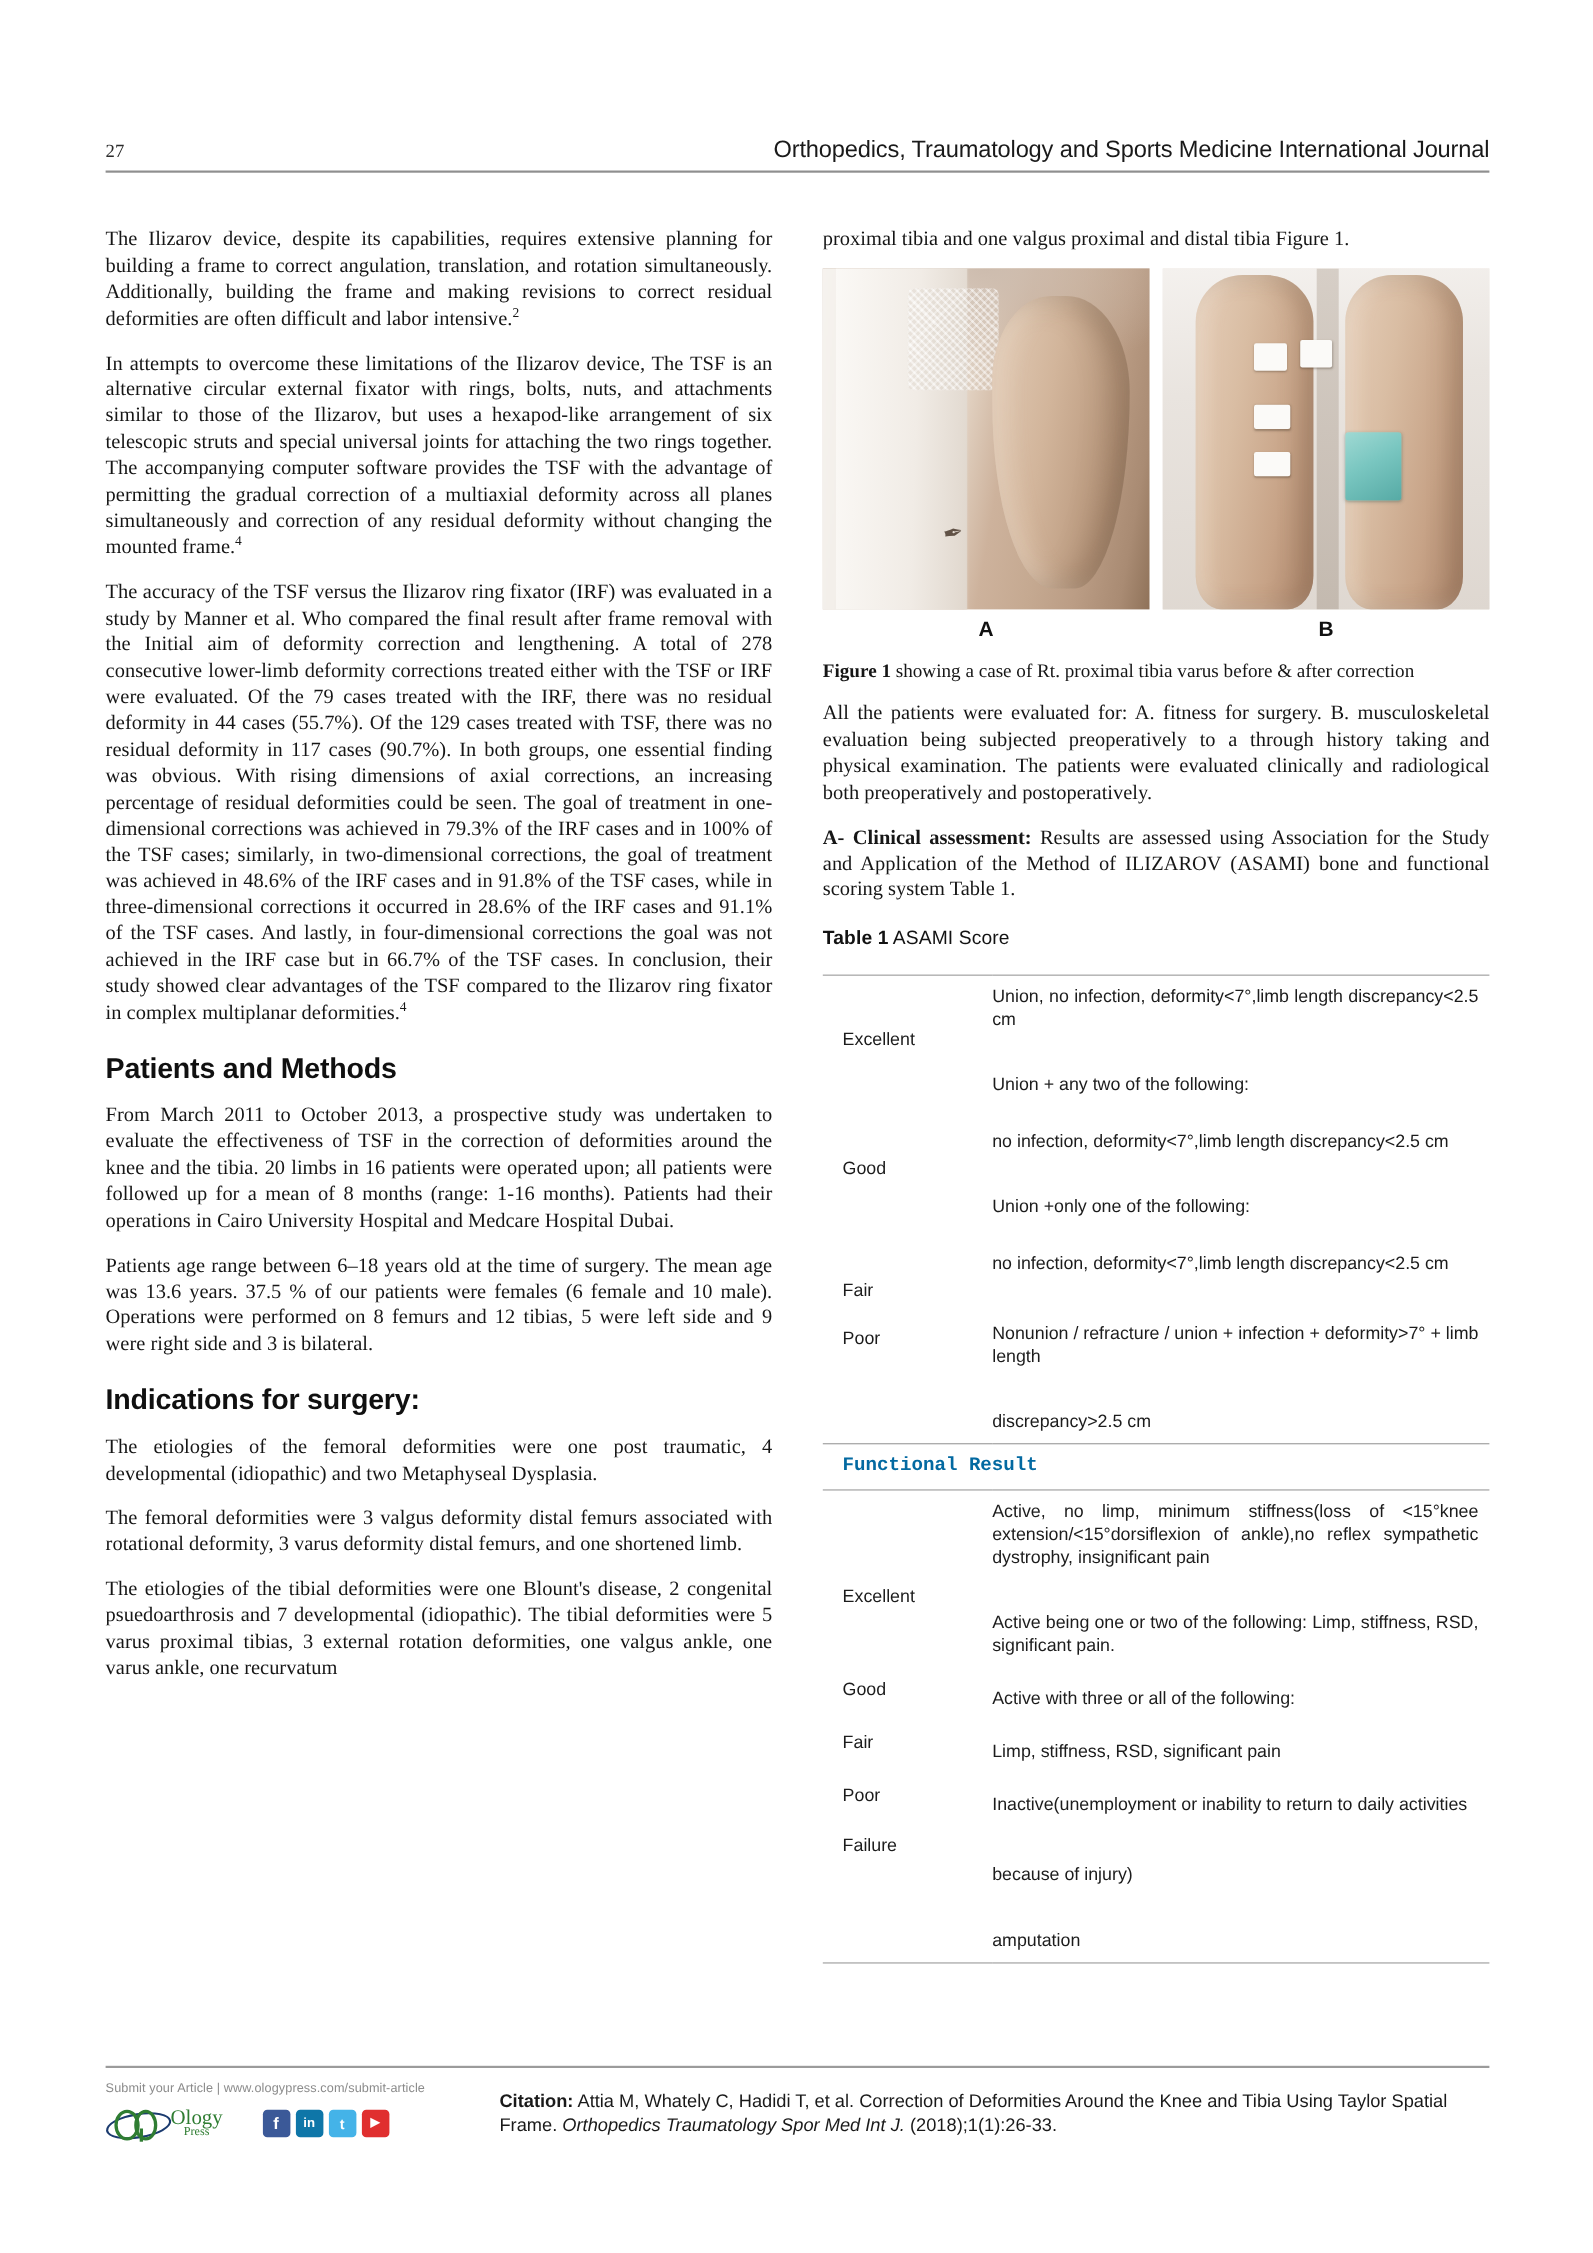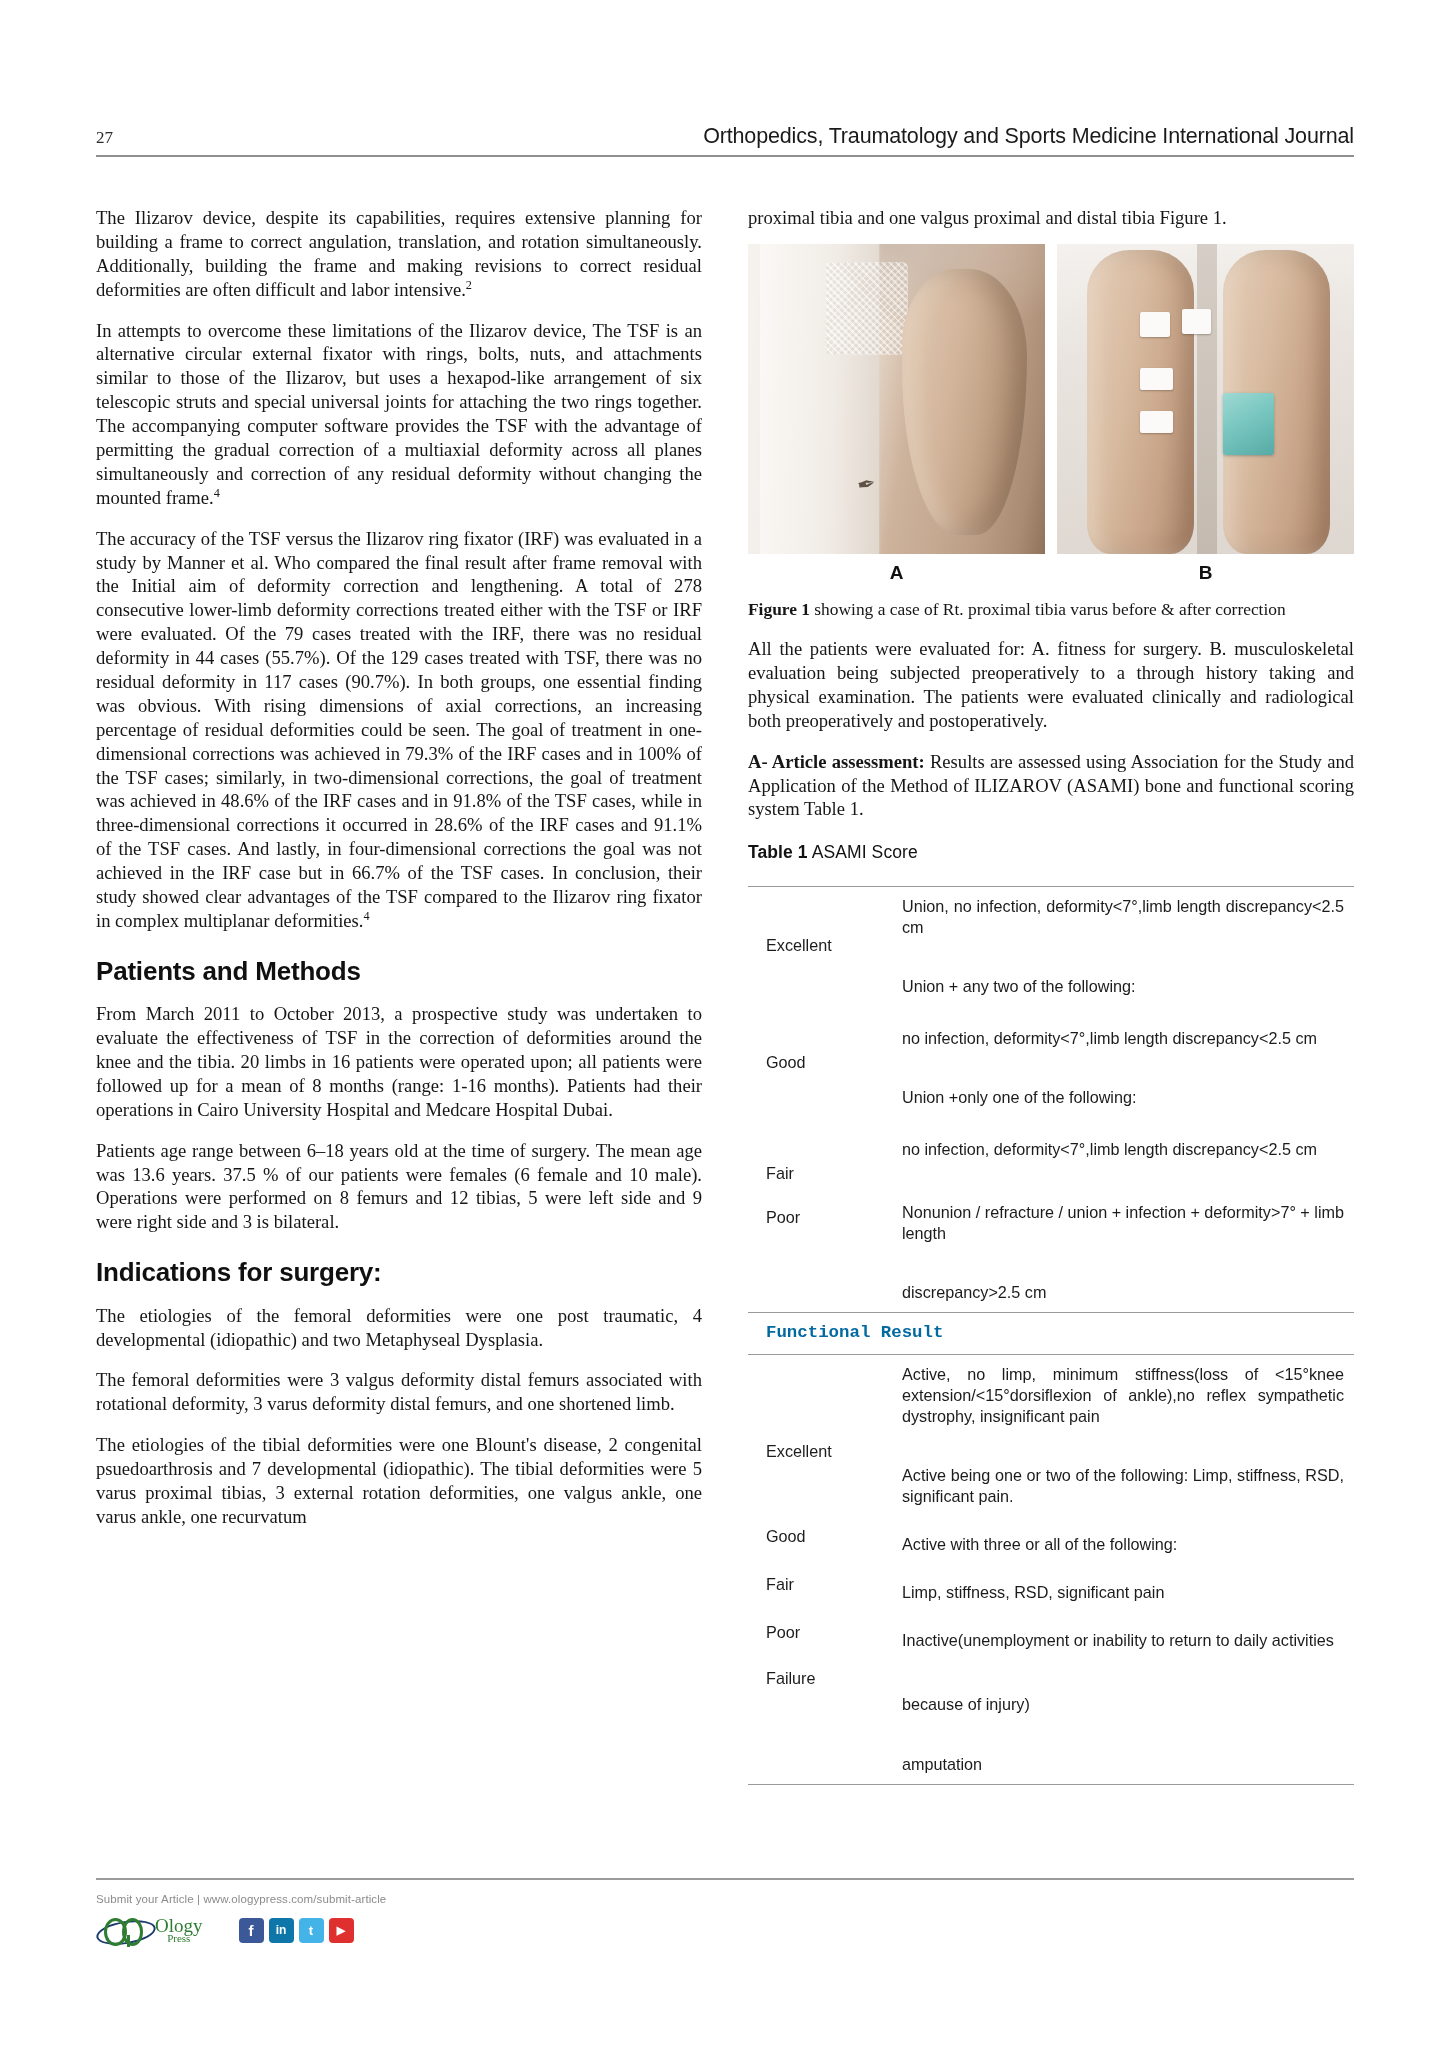--- a/index.html
+++ b/index.html
@@ -446,21 +446,21 @@
 
     <div class="fig-labels">
       <div class="fig-label">A</div>
       <div class="fig-label">B</div>
     </div>
 
     <div class="fig-caption"><b>Figure 1</b><span> showing a case of Rt. proximal tibia varus before &amp; after correction</span></div>
 
     <p>All the patients were evaluated for: A. fitness for surgery. B. musculoskeletal evaluation being subjected preoperatively to a through history taking and physical examination. The patients were evaluated clinically and radiological both preoperatively and postoperatively.</p>
 
-    <p><span class="runin-bold">A- Article assessment:</span><span> Results are assessed using Association for the Study and Application of the Method of ILIZAROV (ASAMI) bone and functional scoring system Table 1.</span></p>
+    <p><span class="runin-bold">A- Clinical assessment:</span><span> Results are assessed using Association for the Study and Application of the Method of ILIZAROV (ASAMI) bone and functional scoring system Table 1.</span></p>
 
     <div class="table-title"><b>Table 1</b><span> ASAMI Score</span></div>
 
     <table class="asami">
       <tbody>
 
         <tr class="rule-top">
           <td class="grade">
             <div class="cellblock" style="padding-top:48px;">Excellent</div>
           </td>
@@ -579,15 +579,18 @@
         </div>
         <div class="social">
           <div class="sbtn fb">f</div>
           <div class="sbtn li">in</div>
           <div class="sbtn tw">t</div>
           <div class="sbtn yt">▶</div>
         </div>
       </div>
     </div>
 
+    <div class="citation">
+      <b>Citation:</b><span> Attia M, Whately C, Hadidi T, et al. Correction of Deformities Around the Knee and Tibia Using Taylor Spatial Frame. </span><i>Orthopedics Traumatology Spor Med Int J.</i><span> (2018);1(1):26-33.</span>
+    </div>
   </div>
 
 </div>
 
 </body></html>

